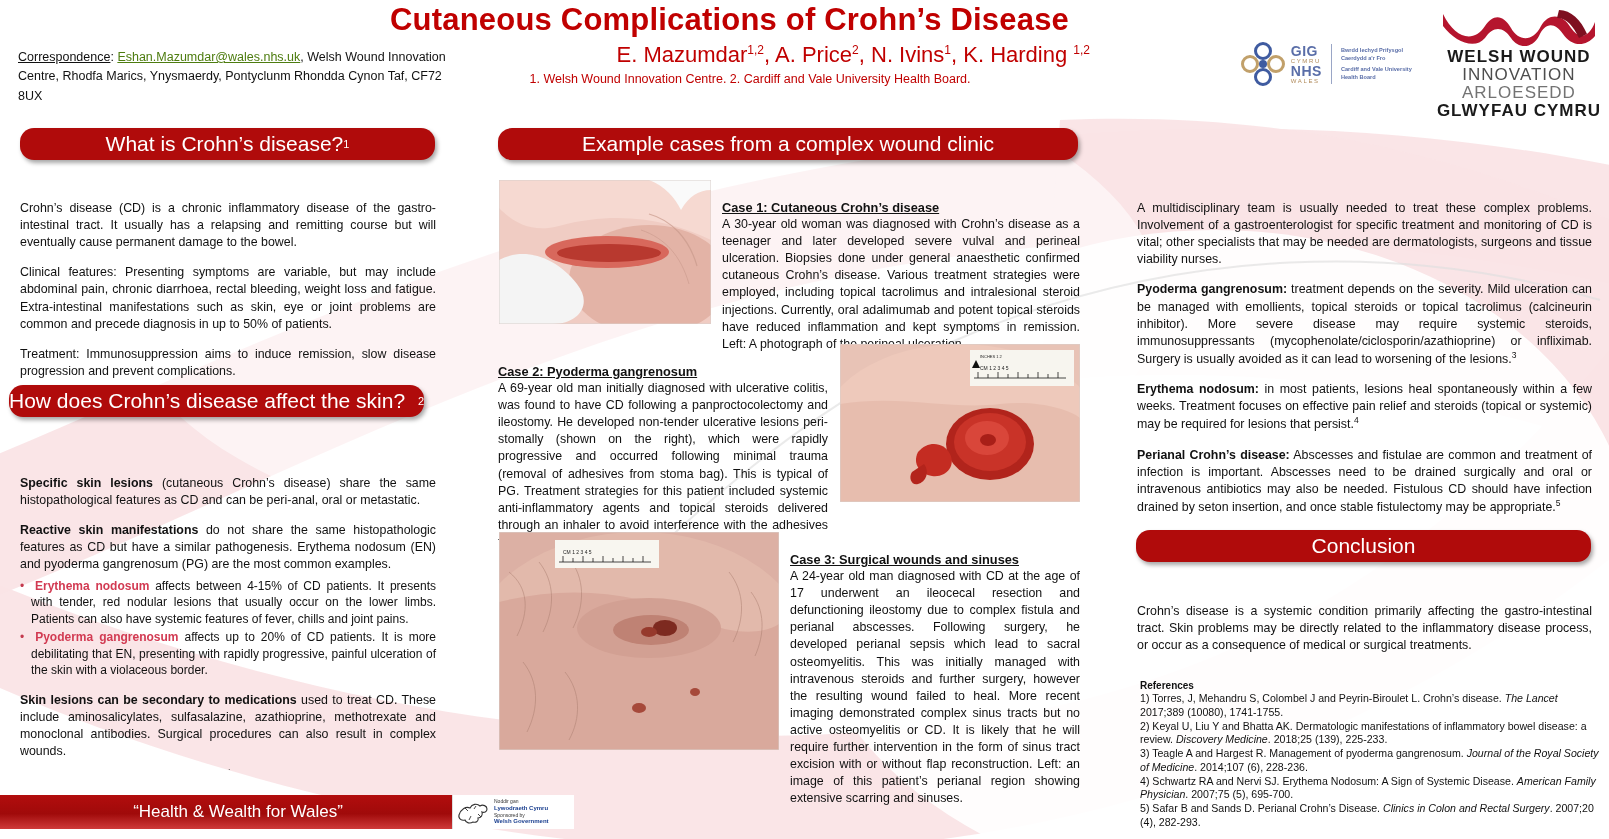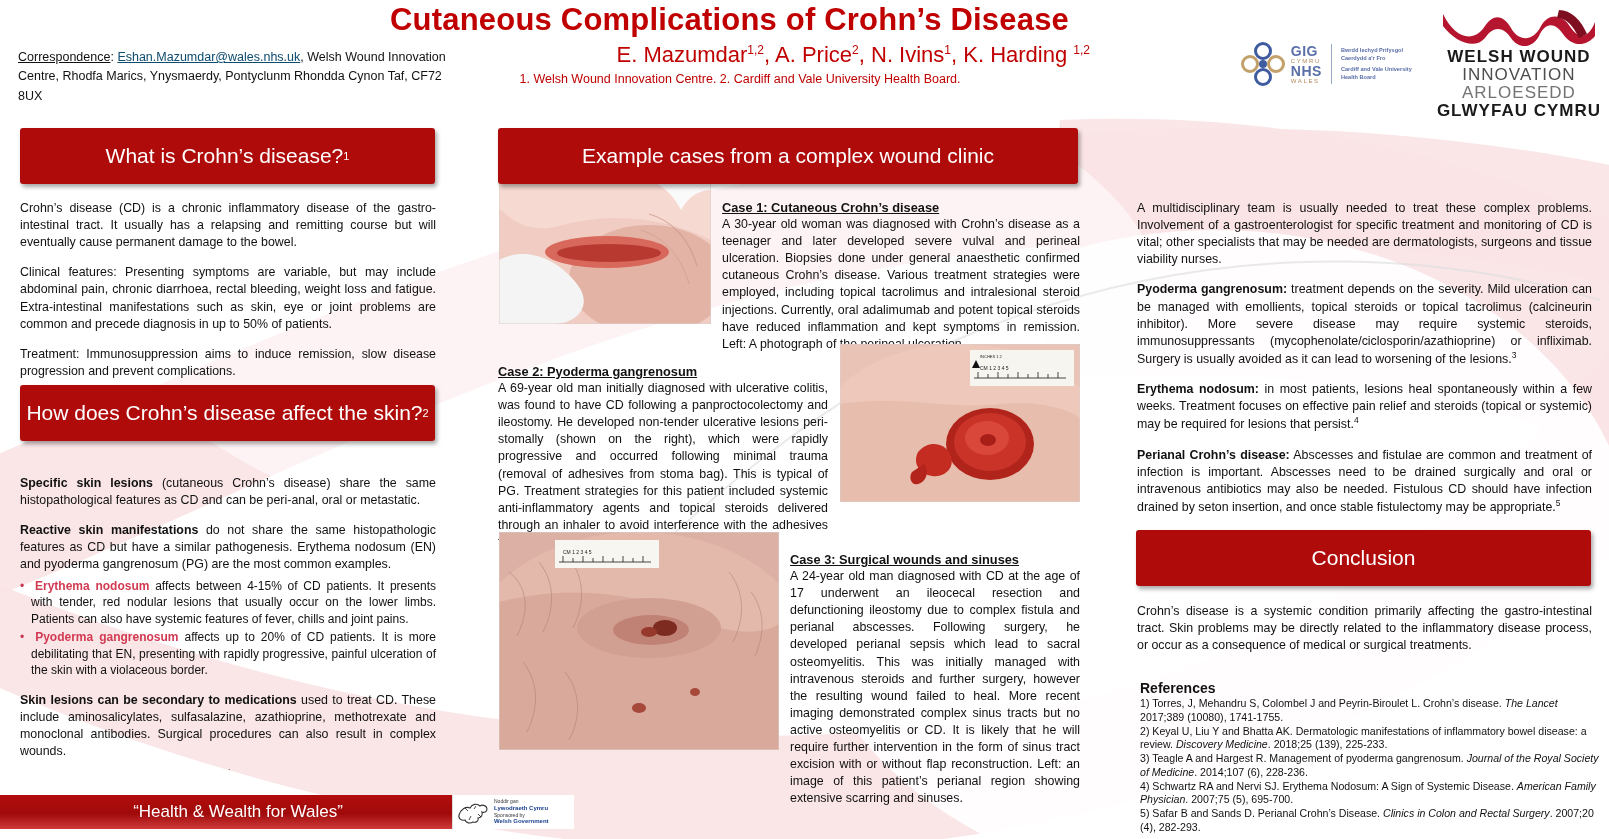--- a/index.html
+++ b/index.html
@@ -16,32 +16,32 @@
   
   .swoosh-layer{position:absolute;inset:0;z-index:0;pointer-events:none;}
 
   
   .header{position:absolute;left:0;top:0;width:1609px;height:118px;z-index:2;}
   .corr{
     position:absolute;left:18px;top:48px;width:450px;
     font-size:12.5px;line-height:1.55;color:#111;
   }
   .corr .lbl{text-decoration:underline;}
-  .corr a{color:#0c4a6e;}
+  .corr a{color:#4d7c0f;}
   .title{
     position:absolute;left:390px;top:2px;width:700px;text-align:left;
     font-size:31px;font-weight:bold;color:#c00000;letter-spacing:.2px;
   }
   .authors{
     position:absolute;left:390px;top:42px;width:700px;text-align:right;
     font-size:22px;color:#c00000;
   }
   .authors sup{font-size:12px;}
   .affil{
-    position:absolute;left:390px;top:72px;width:700px;text-align:center;
+    position:absolute;left:400px;top:72px;width:700px;text-align:center;
     font-size:12.5px;color:#c00000;
   }
 
   
   .logos{position:absolute;right:8px;top:8px;display:flex;align-items:center;gap:14px;}
   .nhs-logo{display:flex;align-items:center;gap:5px;}
   .nhs-knot{width:46px;height:46px;position:relative;}
   .nhs-txt{display:flex;flex-direction:column;line-height:1;}
   .nhs-gig{font-size:14px;font-weight:bold;color:#5a6ea8;letter-spacing:.5px;}
   .nhs-cym{font-size:6px;color:#b08a5a;letter-spacing:1.6px;}
@@ -51,21 +51,21 @@
   .nhs-sub{font-size:5.6px;line-height:1.45;color:#5a6ea8;font-weight:bold;width:82px;}
   .wwi{display:flex;flex-direction:column;align-items:center;}
   .wwi-mark{width:160px;height:40px;}
   .wwi-l1{font-size:17px;font-weight:bold;color:#1a1a1a;letter-spacing:1px;line-height:1.05;}
   .wwi-l2{font-size:17px;color:#4d4d4d;letter-spacing:1px;line-height:1.05;}
   .wwi-l3{font-size:17px;color:#737373;letter-spacing:1px;line-height:1.05;}
   .wwi-l4{font-size:17px;font-weight:bold;color:#1a1a1a;letter-spacing:1px;line-height:1.05;}
 
   
   .bar{
-    position:absolute;height:56px;border-radius:3px;
+    position:absolute;height:32px;border-radius:14px;
     background:#b00b0b;
     box-shadow:2px 3px 4px rgba(0,0,0,.35);
     color:#fff;display:flex;align-items:center;justify-content:center;
     font-size:21px;z-index:3;
   }
   .bar sup{font-size:11px;}
 
   
   .col{position:absolute;z-index:2;margin-top:20px;}
   .para{
@@ -79,21 +79,21 @@
   }
   .bullet:before{content:"\2022";color:#c43a4e;margin-right:5px;}
   .hl{color:#d23a52;font-weight:bold;}
   .case-title{
     font-size:12.8px;font-weight:bold;text-decoration:underline;margin:0 0 1px 0;color:#111;
   }
   sup{font-size:8.5px;vertical-align:super;}
 
   
   .photo{position:absolute;z-index:2;overflow:hidden;background:#e8c9c2;}
-  .refs-head{font-size:14px;font-weight:bold;margin:0 0 1px 0;}
+  .refs-head{font-size:10px;font-weight:bold;margin:0 0 1px 0;}
   .ref{font-size:10.6px;line-height:1.3;margin:0;text-align:left;}
   .ref i{font-style:italic;}
 
   
   .footer{position:absolute;left:0;bottom:10px;width:575px;height:34px;z-index:3;}
   .footer-bar{
     position:absolute;left:-22px;top:0;width:520px;height:34px;
     background:linear-gradient(180deg,#b20d0d 0%,#a00a0a 55%,#cf3a3a 100%);
     border-radius:0 0 26px 0;
     display:flex;align-items:center;justify-content:center;
@@ -192,21 +192,21 @@
     <span>What is Crohn’s disease?</span>
       <sup>1</sup>
   </div>
 
   <div class="col" style="left:20px;top:180px;width:416px;">
     <p class="para">Crohn’s disease (CD) is a chronic inflammatory disease of the gastro-intestinal tract. It usually has a relapsing and remitting course but will eventually cause permanent damage to the bowel.</p>
     <p class="para">Clinical features: Presenting symptoms are variable, but may include abdominal pain, chronic diarrhoea, rectal bleeding, weight loss and fatigue. Extra-intestinal manifestations such as skin, eye or joint problems are common and precede diagnosis in up to 50% of patients.</p>
     <p class="para last">Treatment: Immunosuppression aims to induce remission, slow disease progression and prevent complications.</p>
   </div>
 
-  <div class="bar" style="left:20px;top:385px;width:415px;">
+  <div class="bar" style="left:9px;top:385px;width:415px;justify-content:space-between;">
     <span>How does Crohn’s disease affect the skin?</span>
       <sup>2</sup>
   </div>
 
   <div class="col" style="left:20px;top:455px;width:416px;">
     <p class="para">
       <b>Specific skin lesions</b><span> (cutaneous Crohn’s disease) share the same histopathological features as CD and can be peri-anal, oral or metastatic.</span>
     </p>
     <p class="para" style="margin-bottom:4px">
       <b>Reactive skin manifestations</b><span> do not share the same histopathologic features as CD but have a similar pathogenesis. Erythema nodosum (EN) and pyoderma gangrenosum (PG) are the most common examples.</span>

